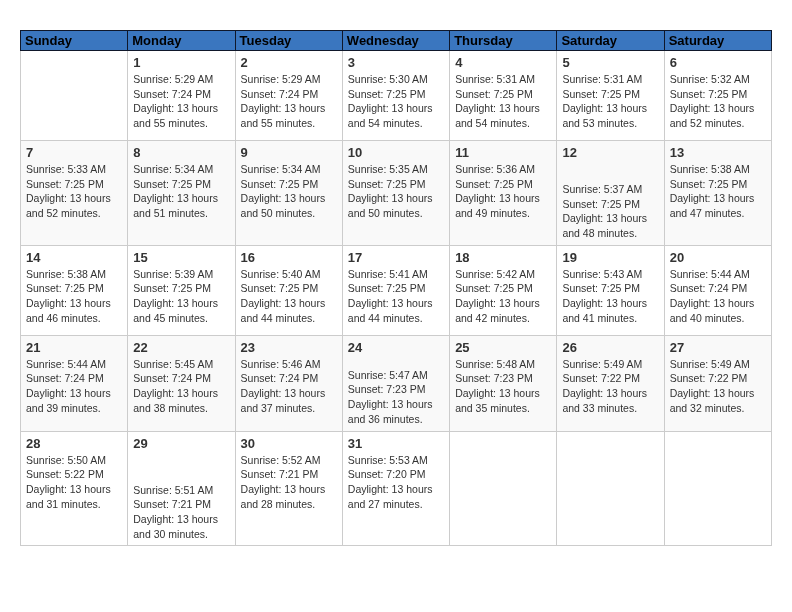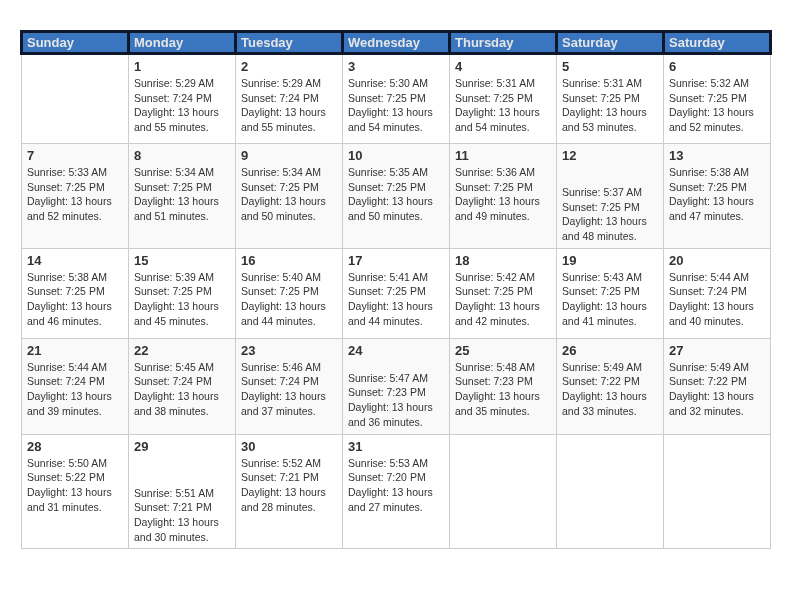--- a/index.html
+++ b/index.html
@@ -37,26 +37,26 @@
       font-size: 16px;
       color: #333;
     }
     table {
       width: 100%;
       border-collapse: collapse;
       font-size: 11px;
     }
     thead th {
       background-color: #3a76bf;
-      color: #e5e5e5;
+      color: #000000;
       padding: 2px 4px;
       text-align: left;
       font-size: 13px;
       font-weight: bold;
-      border: 3px solid #0f172a;
+      border: 1px solid #0f172a;
     }
     td {
       vertical-align: top;
       border: 1px solid #ccc;
       padding: 4px 5px;
       min-height: 80px;
       width: calc(100% / 7);
     }
     tr.week-row td {
       height: 90px;

